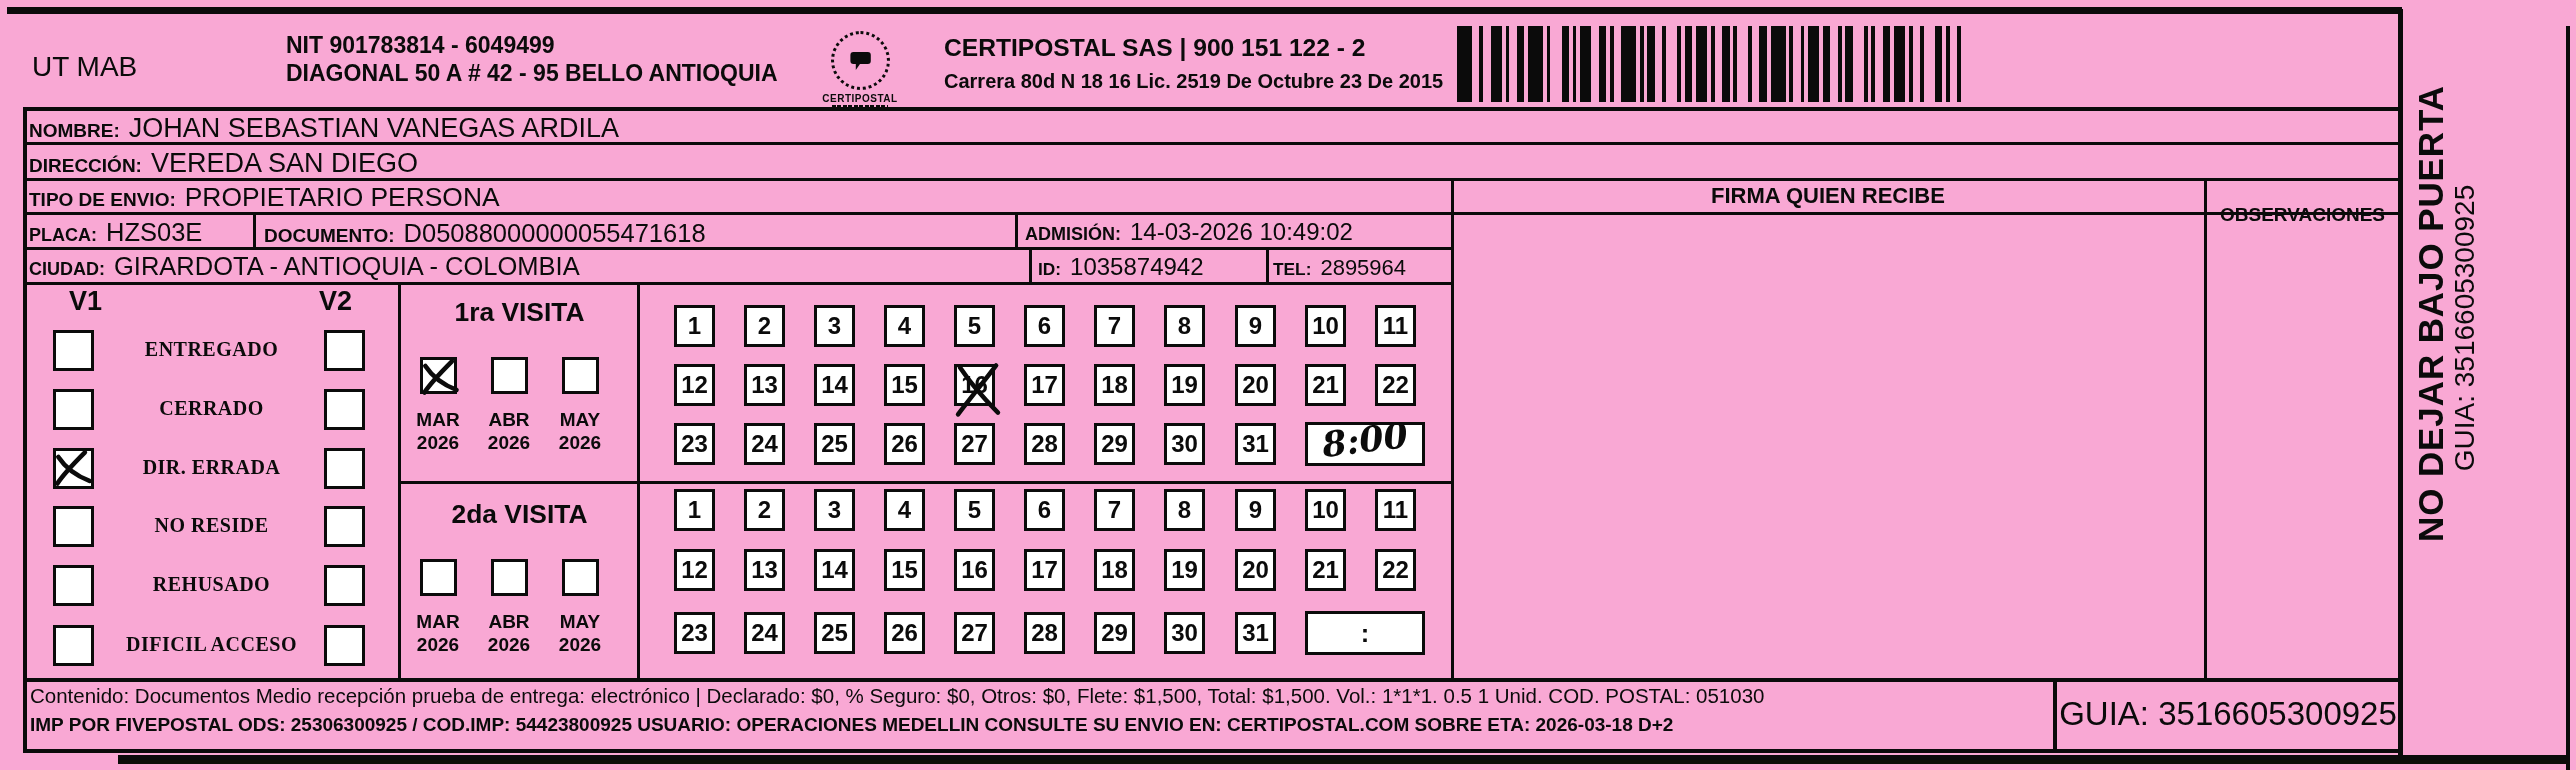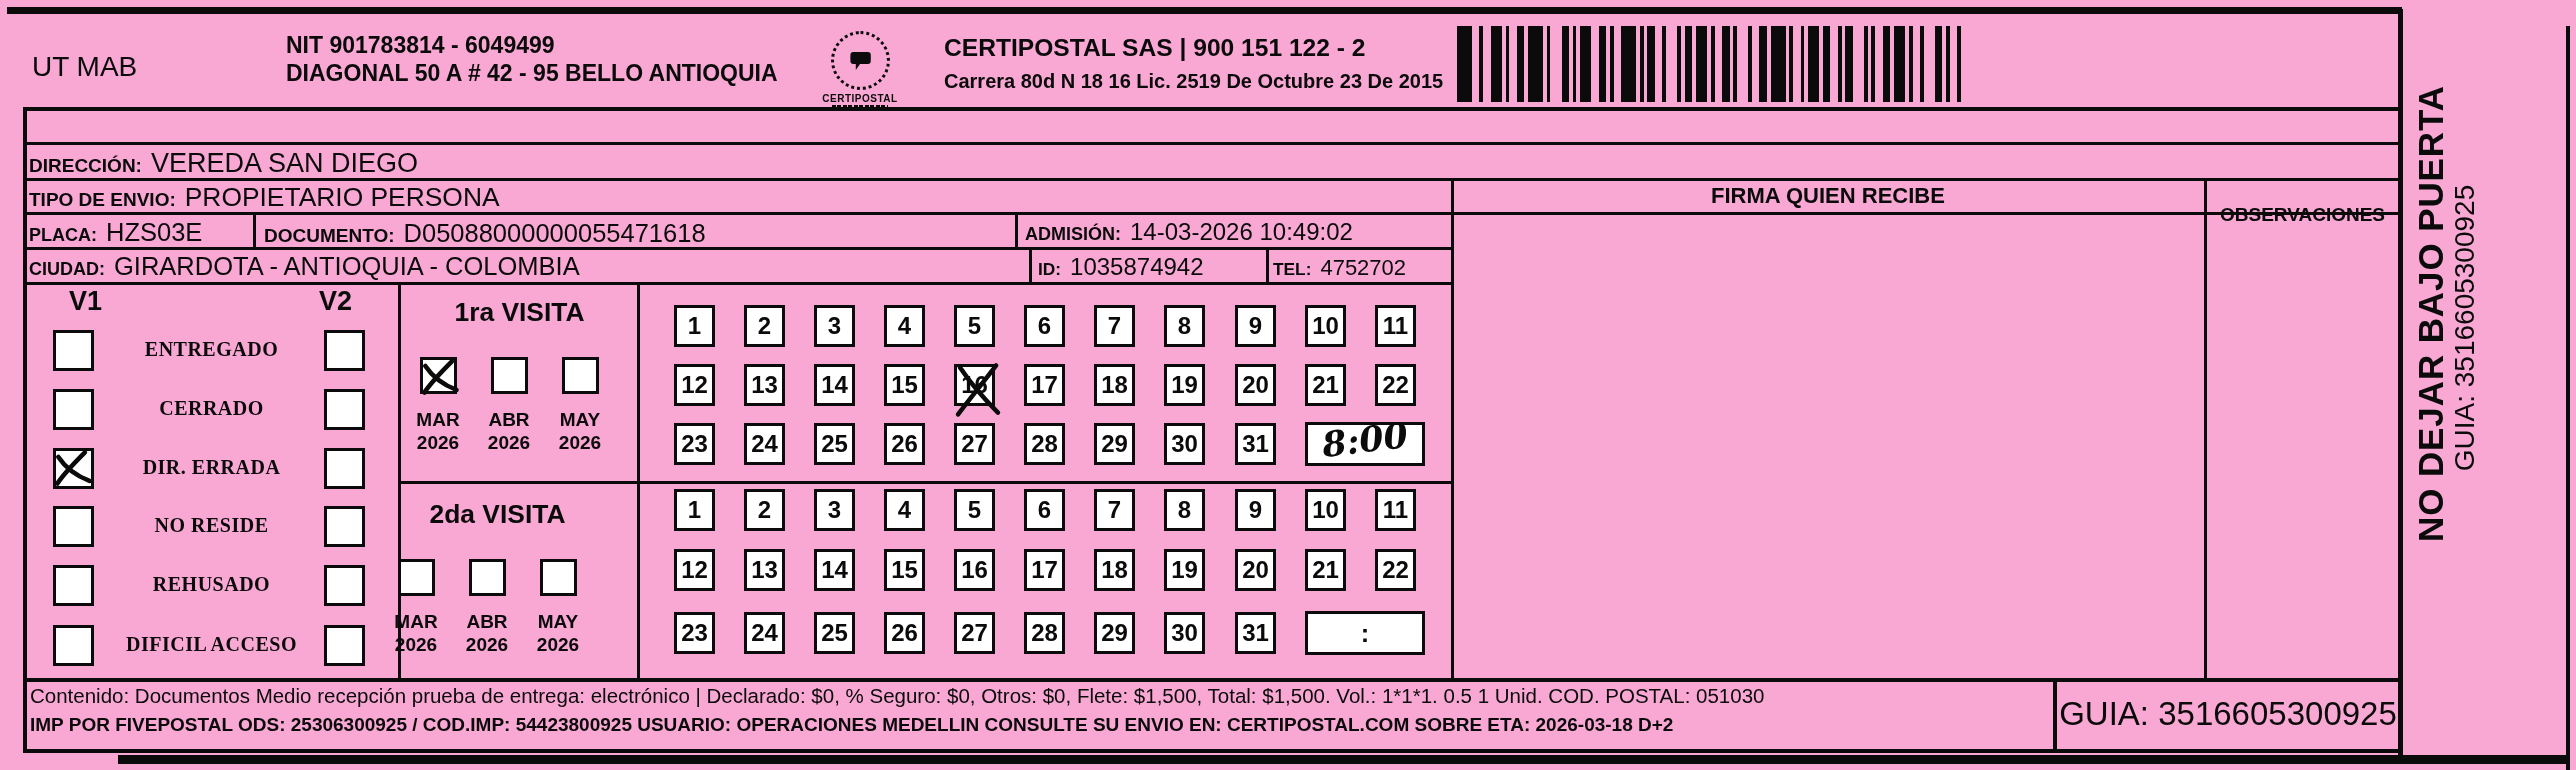--- a/index.html
+++ b/index.html
@@ -124,20 +124,24 @@
   <div class="vl" style="left:253px;top:212px;width:2.7px;height:36px;"></div>
   <div class="vl" style="left:1015px;top:212px;width:2.7px;height:36px;"></div>
   <div class="vl" style="left:1029px;top:247px;width:2.7px;height:36px;"></div>
   <div class="vl" style="left:1266px;top:247px;width:2.7px;height:36px;"></div>
   <div class="vl" style="left:1451px;top:178px;width:2.7px;height:502px;"></div>
   <div class="vl" style="left:2204px;top:178px;width:2.7px;height:502px;"></div>
   <div class="vl" style="left:398px;top:282px;width:2.7px;height:397px;"></div>
   <div class="vl" style="left:637px;top:282px;width:2.7px;height:397px;"></div>
   <div class="vl" style="left:2053px;top:678px;width:3.6px;height:72px;"></div>
 
+  <div class="cell" style="left:29px;top:113px;">
+    <span class="lbl" style="font-size:19px;">NOMBRE:</span>
+    <span style="font-size:27px;">JOHAN SEBASTIAN VANEGAS ARDILA</span>
+  </div>
   <div class="cell" style="left:29px;top:148px;">
     <span class="lbl" style="font-size:19px;">DIRECCIÓN:</span>
     <span style="font-size:27px;">VEREDA SAN DIEGO</span>
   </div>
   <div class="cell" style="left:29px;top:182px;">
     <span class="lbl" style="font-size:19px;">TIPO DE ENVIO:</span>
     <span style="font-size:26.4px;">PROPIETARIO PERSONA</span>
   </div>
 
   <div style="position:absolute;left:1453px;top:183px;width:750px;text-align:center;font-weight:bold;font-size:22px;">FIRMA QUIEN RECIBE</div>
@@ -161,21 +165,21 @@
   <div class="cell" style="left:29px;top:252px;">
     <span class="lbl" style="font-size:18px;">CIUDAD:</span>
     <span style="font-size:25.5px;">GIRARDOTA - ANTIOQUIA - COLOMBIA</span>
   </div>
   <div class="cell" style="left:1038px;top:253px;">
     <span class="lbl" style="font-size:17.3px;">ID:</span>
     <span style="font-size:24px;">1035874942</span>
   </div>
   <div class="cell" style="left:1273px;top:255px;">
     <span class="lbl" style="font-size:17.3px;">TEL:</span>
-    <span style="font-size:22px;">4752702</span>
+    <span style="font-size:22px;">2895964</span>
   </div>
 
   <div id="status-panel" class="panel" style="left:23px;top:282px;width:375px;height:396px;">
     <div style="position:absolute;left:46px;top:3.6px;font-size:27px;font-weight:bold;">V1</div>
     <div style="position:absolute;left:296px;top:3.6px;font-size:27px;font-weight:bold;">V2</div>
     <div id="status-options">
         <div class="srow" style="top: 46px;">
           <div class="cb" style="left: 30px; top: 1.8px;"></div>
           <div class="slab">ENTREGADO</div>
           <div class="cb" style="left: 301px; top: 1.8px;"></div>
@@ -217,21 +221,21 @@
     <div class="vtitle">1ra VISITA</div>
     <div id="months-0">
         <div class="mcol" style="left: 9px;"><div class="mb"><div class="xwrap"><svg viewBox="0 0 48 48" width="44" height="44">
                 <path d="M8 12 C 16 24, 26 32, 42 38" fill="none" stroke="#0b0b0b" stroke-width="5" stroke-linecap="round"></path>
                 <path d="M37 7 C 27 17, 14 30, 7 41" fill="none" stroke="#0b0b0b" stroke-width="5" stroke-linecap="round"></path>
               </svg></div></div><div class="mlab">MAR</div><div class="myear">2026</div></div>
         <div class="mcol" style="left: 80px;"><div class="mb"></div><div class="mlab">ABR</div><div class="myear">2026</div></div>
         <div class="mcol" style="left: 151px;"><div class="mb"></div><div class="mlab">MAY</div><div class="myear">2026</div></div>
       </div>
   </div>
-  <div id="visit-panel-1" class="panel" style="left:379px;top:484px;width:237px;height:195px;">
+  <div id="visit-panel-1" class="panel" style="left:401px;top:484px;width:237px;height:195px;">
     <div class="vtitle">2da VISITA</div>
     <div id="months-1">
         <div class="mcol" style="left: 9px;"><div class="mb"></div><div class="mlab">MAR</div><div class="myear">2026</div></div>
         <div class="mcol" style="left: 80px;"><div class="mb"></div><div class="mlab">ABR</div><div class="myear">2026</div></div>
         <div class="mcol" style="left: 151px;"><div class="mb"></div><div class="mlab">MAY</div><div class="myear">2026</div></div>
       </div>
   </div>
 
   <div id="days-0" class="panel" style="left:640px;top:282px;width:810px;height:199px;">
       <div class="daybox" style="left: 34px; top: 23px;">1</div>

